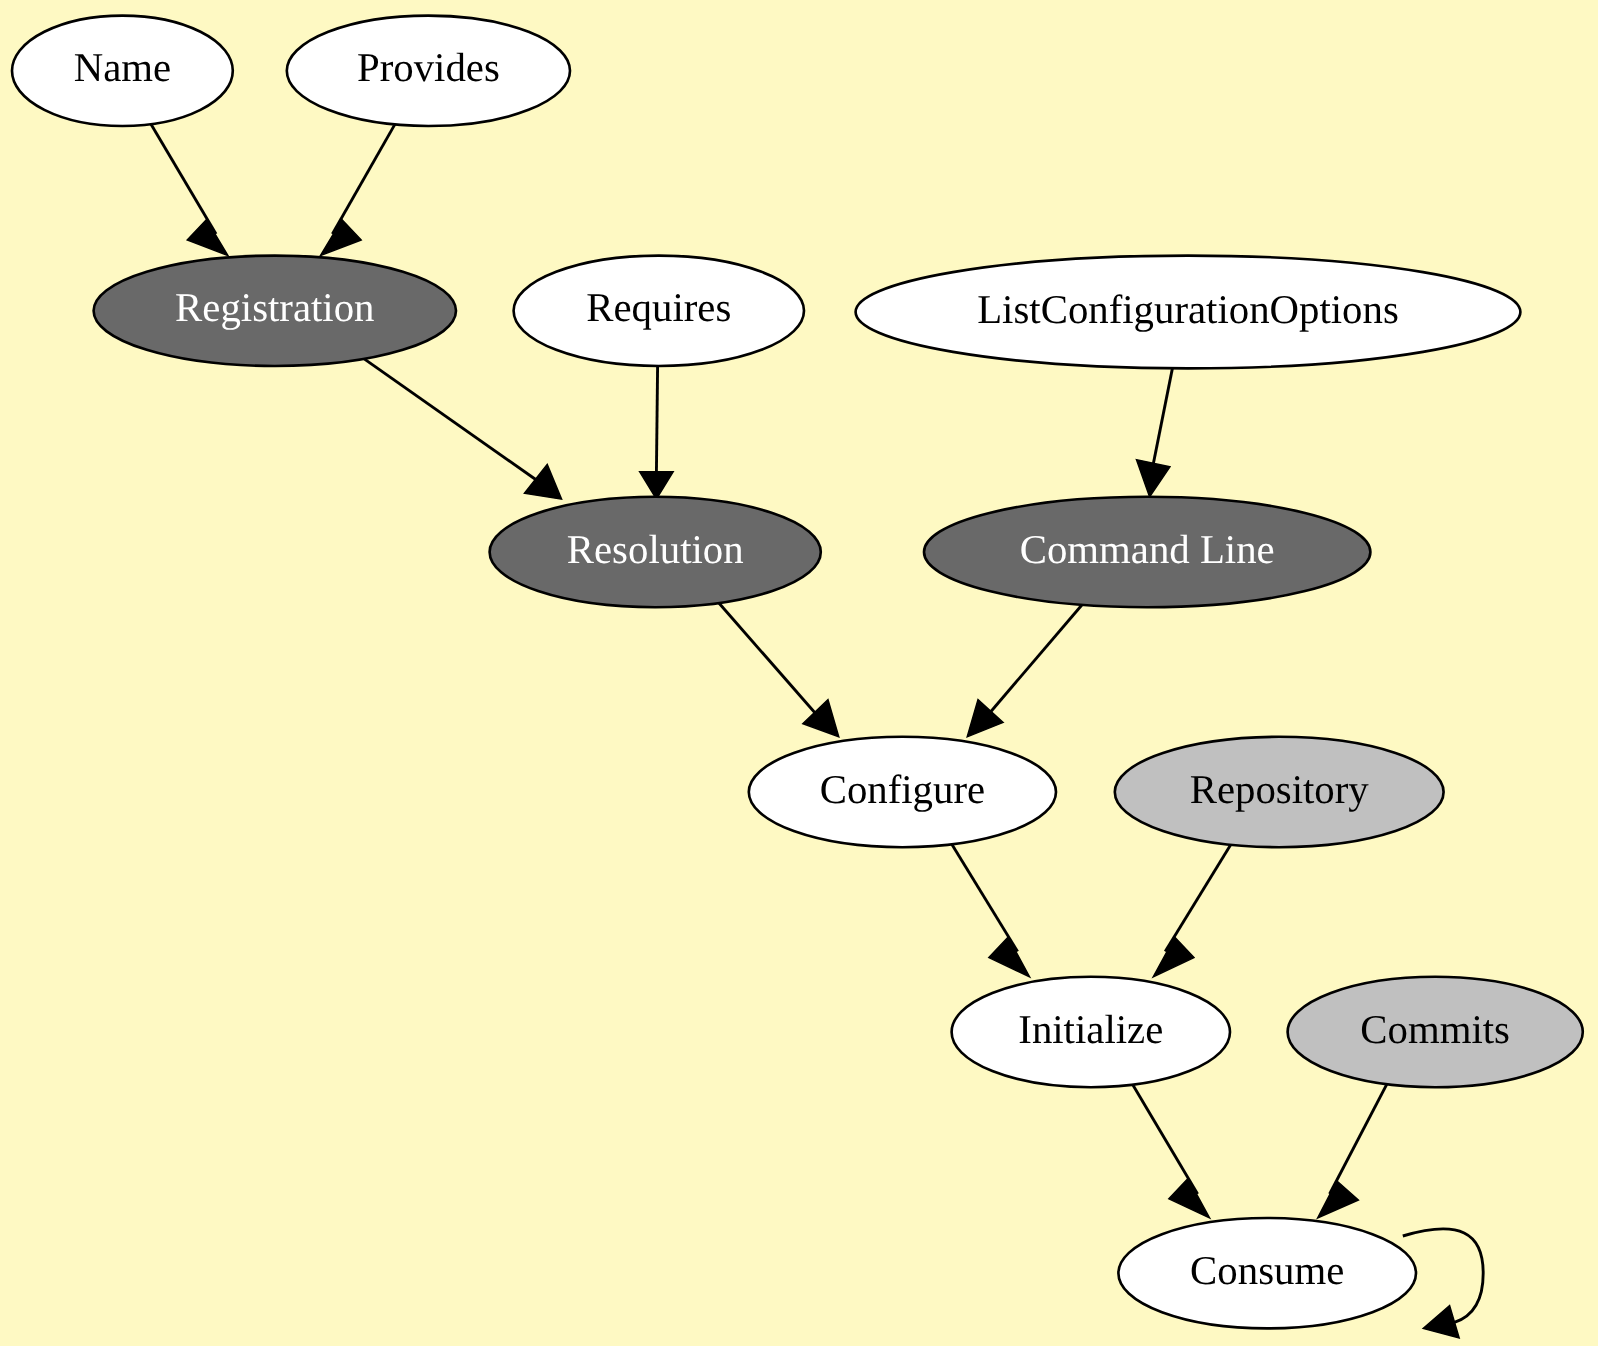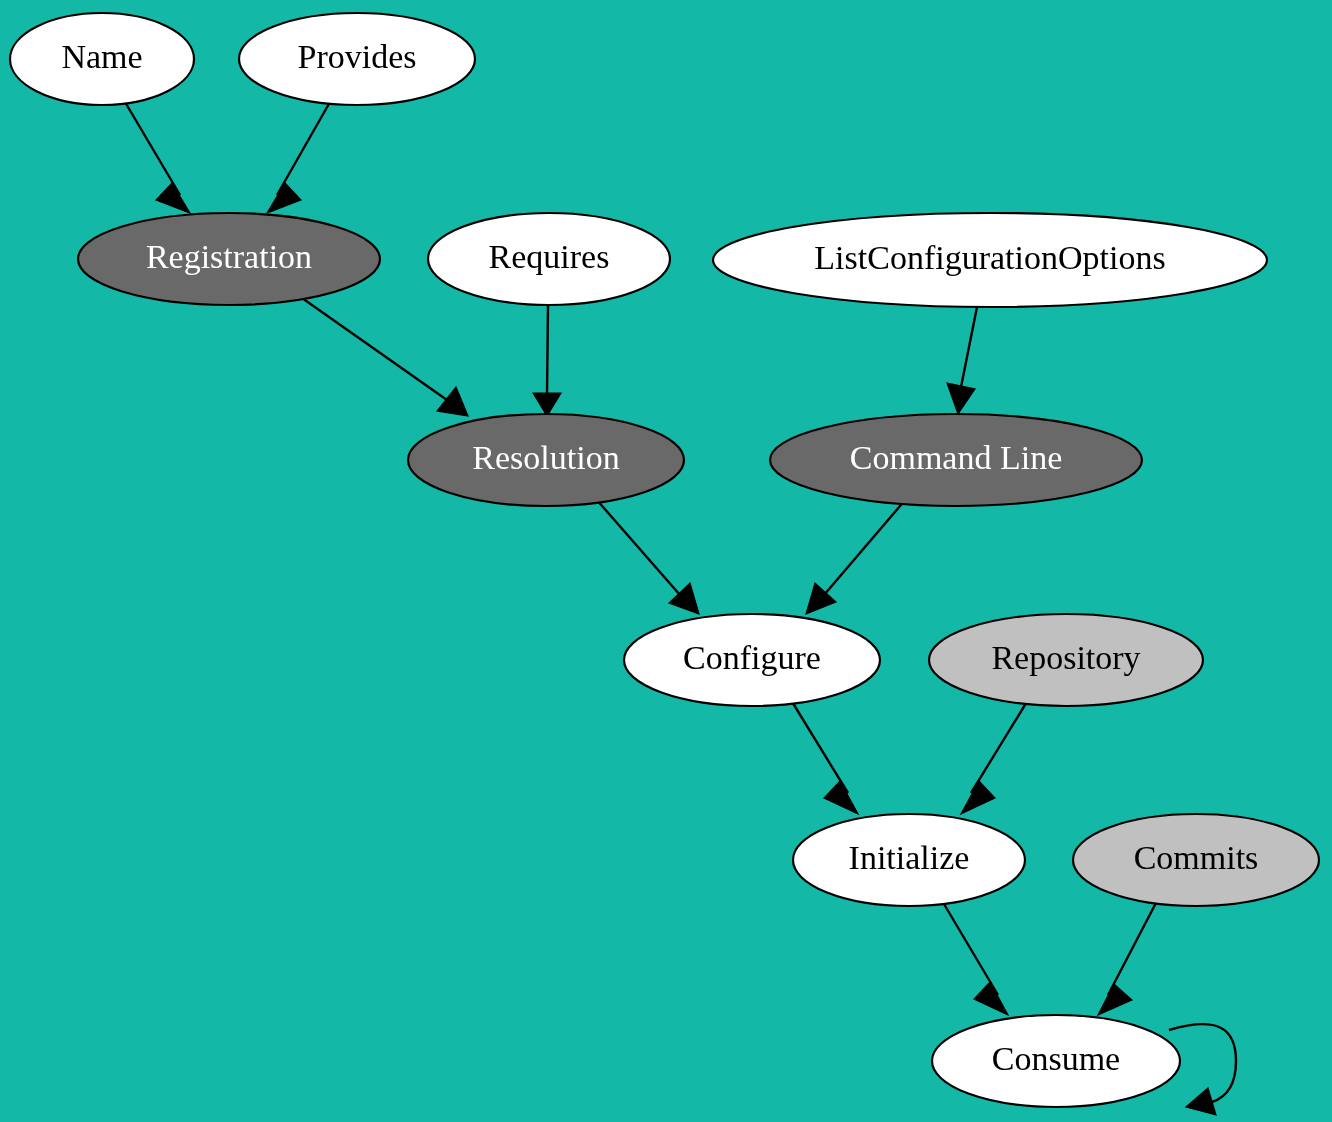--- a/index.html
+++ b/index.html
@@ -7,21 +7,21 @@
     padding: 0;
     background: #ffffff;
   }
   body {
     font-family: "Liberation Serif", "DejaVu Serif", serif;
   }
   #graph-canvas {
     position: relative;
     width: 1332px;
     height: 1122px;
-    background: #14b8a6;
+    background: #fef9c3;
     overflow: hidden;
   }
   #graph-svg {
     position: absolute;
     top: 0;
     left: 0;
     width: 1332px;
     height: 1122px;
     display: block;
   }

